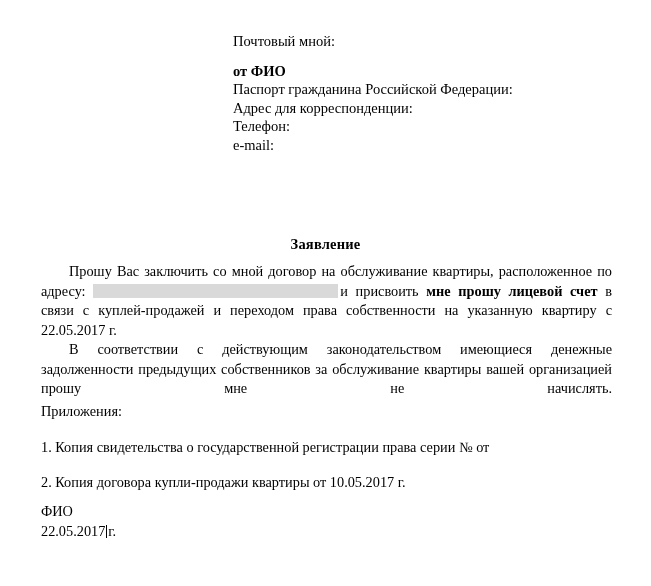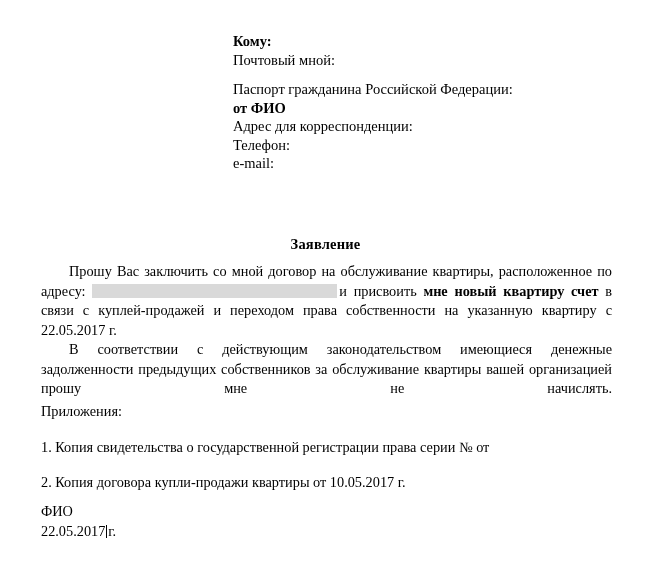--- a/index.html
+++ b/index.html
@@ -106,40 +106,39 @@
     vertical-align: -2px;
     margin: 0 1px;
   }
 </style>
 </head>
 <body>
 
 <div class="page">
 
   <div class="header-block">
-    <div class="hb-line bold">Кому:</div>
     <div class="hb-line">Почтовый мной:</div>
     <div class="spacer-sm"></div>
-    <div class="hb-line">Паспорт гражданина Российской Федерации:</div>
     <div class="hb-line bold">
       <span>от</span>
       <span>ФИО</span>
     </div>
+    <div class="hb-line">Паспорт гражданина Российской Федерации:</div>
     <div class="hb-line ul">Адрес для корреспонденции:</div>
     <div class="hb-line">Телефон:</div>
     <div class="hb-line ul">e-mail:</div>
   </div>
 
   <div class="doc-title">Заявление</div>
 
   <div class="body-block">
     <p class="para just">
       <span>Прошу Вас заключить со мной договор на обслуживание квартиры, расположенное по адресу:</span>
       <span class="redaction"></span><span>и присвоить</span>
-      <span class="bold ul">мне новый квартиру счет</span>
+      <span class="bold ul">мне прошу лицевой счет</span>
       <span>в связи с куплей-продажей и переходом права собственности на указанную квартиру с 22.05.2017 г.</span>
     </p>
     <p class="para spread">В соответствии с действующим законодательством имеющиеся денежные задолженности предыдущих собственников за обслуживание квартиры вашей организацией прошу мне не начислять.</p>
   </div>
 
   <div class="attach-block">
     <div class="attach-line">Приложения:</div>
     <div class="attach-line">1. Копия свидетельства о государственной регистрации права серии № от</div>
     <div class="attach-line">2. Копия договора купли-продажи квартиры от 10.05.2017 г.</div>
   </div>

